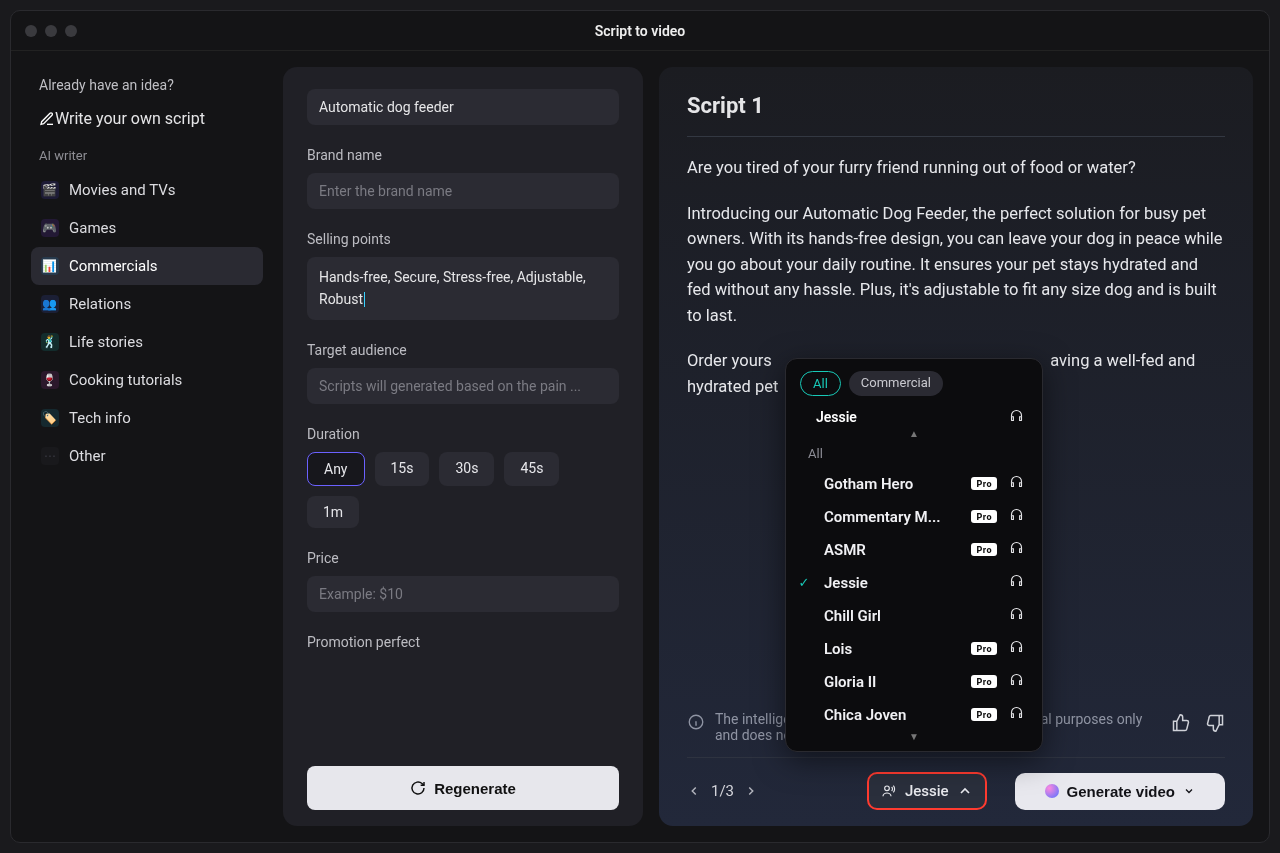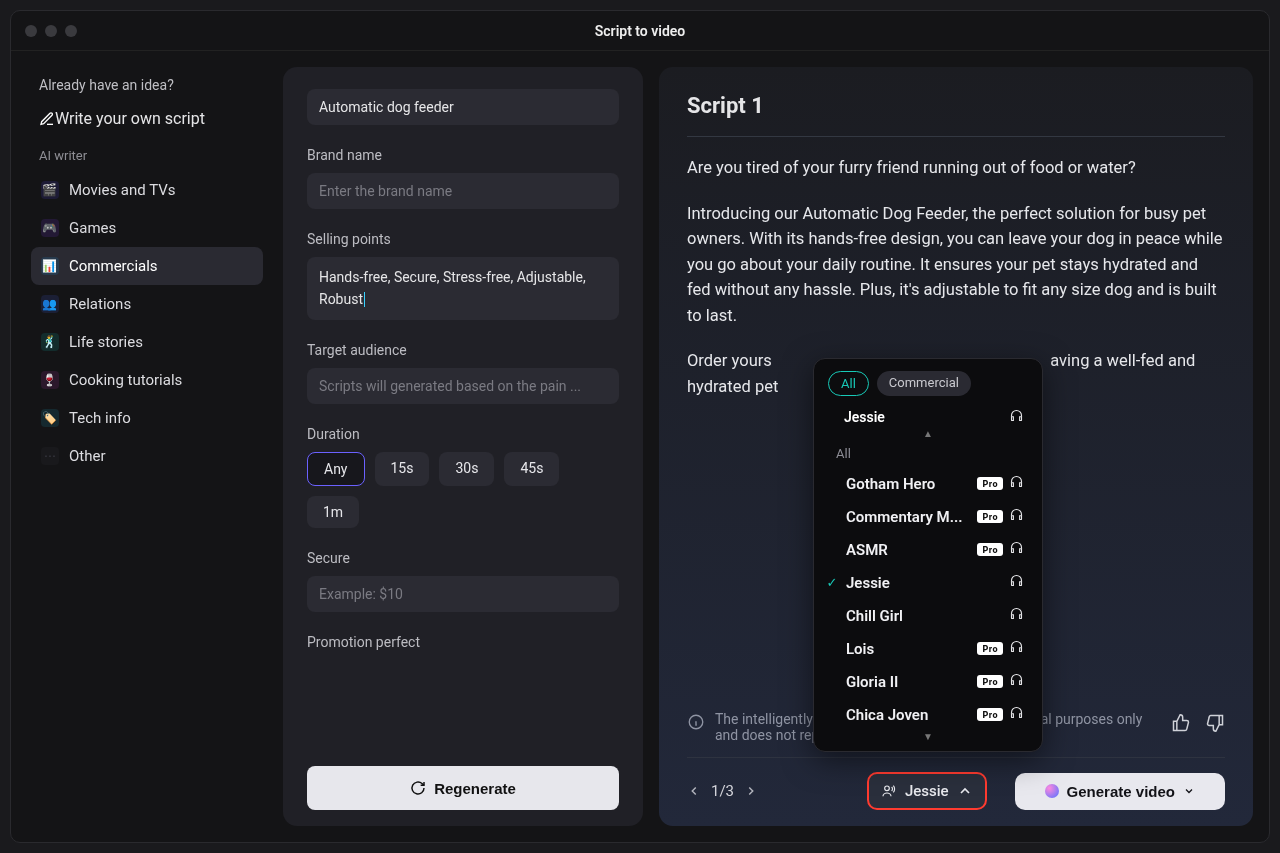--- a/index.html
+++ b/index.html
@@ -121,36 +121,36 @@
     border-radius:10px; padding:10px 30px;
     background:#e8e8ee; color:#121217; font-size:15px; font-weight:600;
     display:flex; align-items:center; gap:8px; cursor:pointer; border:none;
   }
   .gen-btn .orb { width:14px; height:14px; border-radius:50%; background: radial-gradient(circle at 30% 30%, #ff8ae0, #5170ff); }
   .gen-btn svg { width:12px; height:12px; }
   
   .voice-popup {
     position:absolute;
     bottom: 74px; right: 210px;
-    width: 230px;
+    width: 258px;
     background:#0c0c0e;
     border:1px solid #2a2a30;
     border-radius:12px;
     padding:12px 0 6px;
     box-shadow: 0 8px 30px rgba(0,0,0,.5);
     z-index:50;
   }
   .voice-tabs { display:flex; gap:8px; padding:0 14px 8px; }
   .voice-tab { font-size:13px; padding:4px 12px; border-radius:999px; color:#c9c9cf; cursor:pointer;}
   .voice-tab.all { border:1.5px solid #18c9b7; color:#18c9b7; }
   .voice-tab.com { background:#2a2a32; }
   .voice-popup .arrow-row { text-align:center; height:14px; color:#777; font-size:10px; cursor:pointer;}
   .voice-popup .sel-row { display:flex; align-items:center; justify-content:space-between; padding:4px 18px 2px 30px; font-size:14px; font-weight:600; color:#fff;}
   .group-label { padding: 4px 18px 6px 22px; font-size:13px; color:#8d8d95; }
-  .voice-row { display:flex; align-items:center; padding:7px 18px 7px 10px; font-size:15px; color:#f1f1f4; cursor:pointer; gap:6px;}
+  .voice-row { display:flex; align-items:center; padding:7px 18px 7px 10px; font-size:15px; color:#f1f1f4; cursor:pointer; gap:12px;}
   .voice-row .chk { width:16px; text-align:center; color:#18c9b7; font-size:13px;}
   .voice-row .name { flex:1; font-weight:600; white-space:nowrap; overflow:hidden; text-overflow:ellipsis; }
   .pro-badge { font-size:9px; font-weight:800; background:#fff; color:#111; border-radius:3px; padding:1.5px 5px; letter-spacing:.5px; }
   .head-ico svg { width:15px; height:15px; stroke:#e7e7ea; }
 </style>
 </head>
 <body>
 
 <div class="window">
 
@@ -226,21 +226,21 @@
 
         <div class="field-label">Duration</div>
         <div class="chips" id="dur-chips">
             <span class="chip active">Any</span>
             <span class="chip">15s</span>
             <span class="chip">30s</span>
             <span class="chip">45s</span>
             <span class="chip">1m</span>
           </div>
 
-        <div class="field-label">Secure</div>
+        <div class="field-label">Price</div>
         <input class="text-input" placeholder="Example: $10" style="">
 
         <div class="field-label" style="margin-bottom:4px">Promotion perfect</div>
       </div>
       <button class="regenerate">
         <svg viewBox="0 0 24 24" fill="none" stroke="#111" stroke-width="2.2">
             <path d="M21 12a9 9 0 11-3-6.7L21 8"></path>
             <path d="M21 3v5h-5"></path>
           </svg>
         <span>Regenerate</span>

